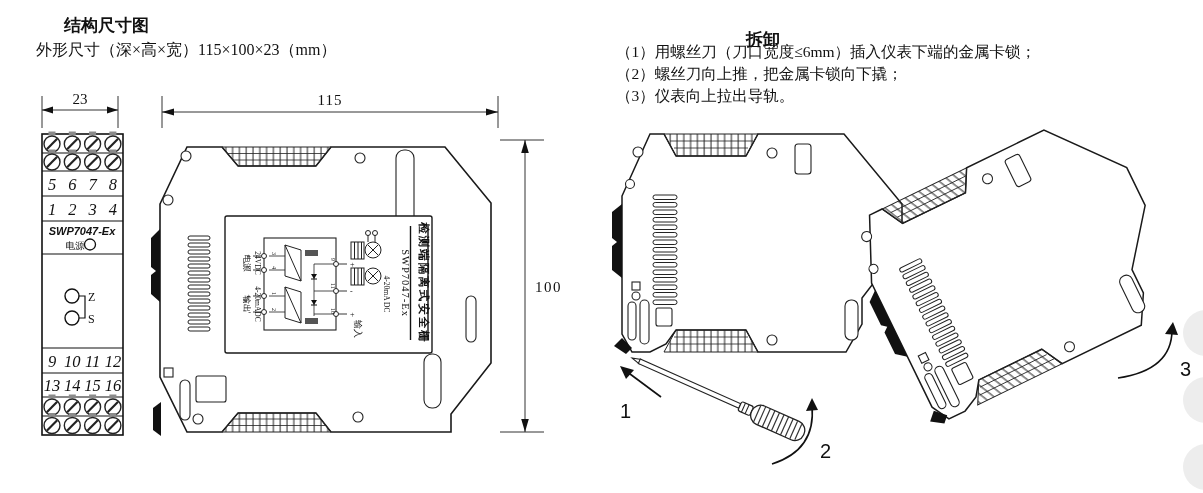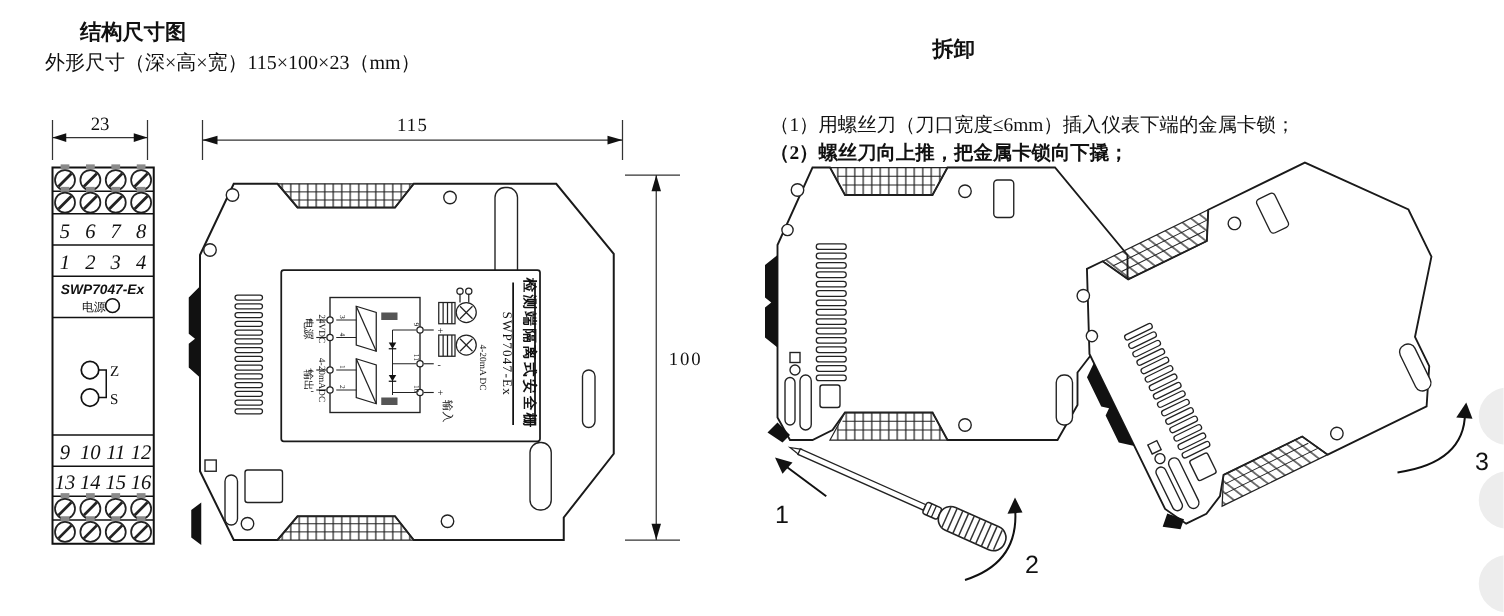--- a/index.html
+++ b/index.html
@@ -1,20 +1,20 @@
 <!DOCTYPE html>
 <html><head>
 <meta charset="utf-8">
 <style>
   html,body{margin:0;padding:0;background:#fff;}
   .page{position:relative;width:1203px;height:493px;background:#fff;overflow:hidden;
         font-family:"Liberation Serif",serif;color:#111;}
   .sec-title{position:absolute;font-weight:bold;font-size:17px;white-space:nowrap;}
   .sub{position:absolute;font-size:16px;white-space:nowrap;}
-  .step{position:absolute;font-size:15.5px;white-space:nowrap;margin-top:48px;}
+  .step{position:absolute;font-size:15.5px;white-space:nowrap;}
   svg{position:absolute;overflow:visible;}
   svg text{fill:#111;}
   .side-btn{position:absolute;width:46px;height:46px;border-radius:50%;
             background:#ededed;border:none;}
 </style>
 </head>
 <body>
 
 <div class="page">
 
@@ -276,21 +276,22 @@
         <line x1="213.5" y1="184" x2="213.5" y2="201"></line>
         <circle cx="225" cy="192" r="8"></circle>
         <line x1="220" y1="187" x2="230" y2="197"></line>
           <line x1="220" y1="197" x2="230" y2="187"></line>
       </g>
     </g>
   </svg>
 
   <div class="sec-title" style="left:746px;top:28px;">拆卸</div>
   <div class="step" style="left:616px;top:42px;">（1）用螺丝刀（刀口宽度≤6mm）插入仪表下端的金属卡锁；</div>
-  <div class="step" style="left:616px;top:64px;font-weight:bold;">（2）螺丝刀向上推，把金属卡锁向下撬；</div>
+  <div class="step" style="left:616px;top:64px;">（2）螺丝刀向上推，把金属卡锁向下撬；</div>
+  <div class="step" style="left:616px;top:86px;">（3）仪表向上拉出导轨。</div>
 
   <svg style="left:606px;top:118px;" width="310" height="375" viewBox="0 0 310 375">
     <defs>
       <pattern id="hatchB" width="6.8" height="6" patternUnits="userSpaceOnUse">
         <line x1="3" y1="0" x2="3" y2="6" stroke="#222" stroke-width="1"></line>
       </pattern>
       <rect id="ventB" x="47" y="0" width="24" height="4.5" rx="2.2" fill="none" stroke="#222" stroke-width="1"></rect>
     </defs>
 
     <path d="M16,78 L44,16 L58,16 L70,38 L140,38 L152,16 L238,16 L296,86 L296,128 L256,180 L256,206 L240,234 L152,234 L140,212 L70,212 L60,226 L44,234 L26,234 L16,216 Z" fill="#fff" stroke="#1a1a1a" stroke-width="1.5"></path>

